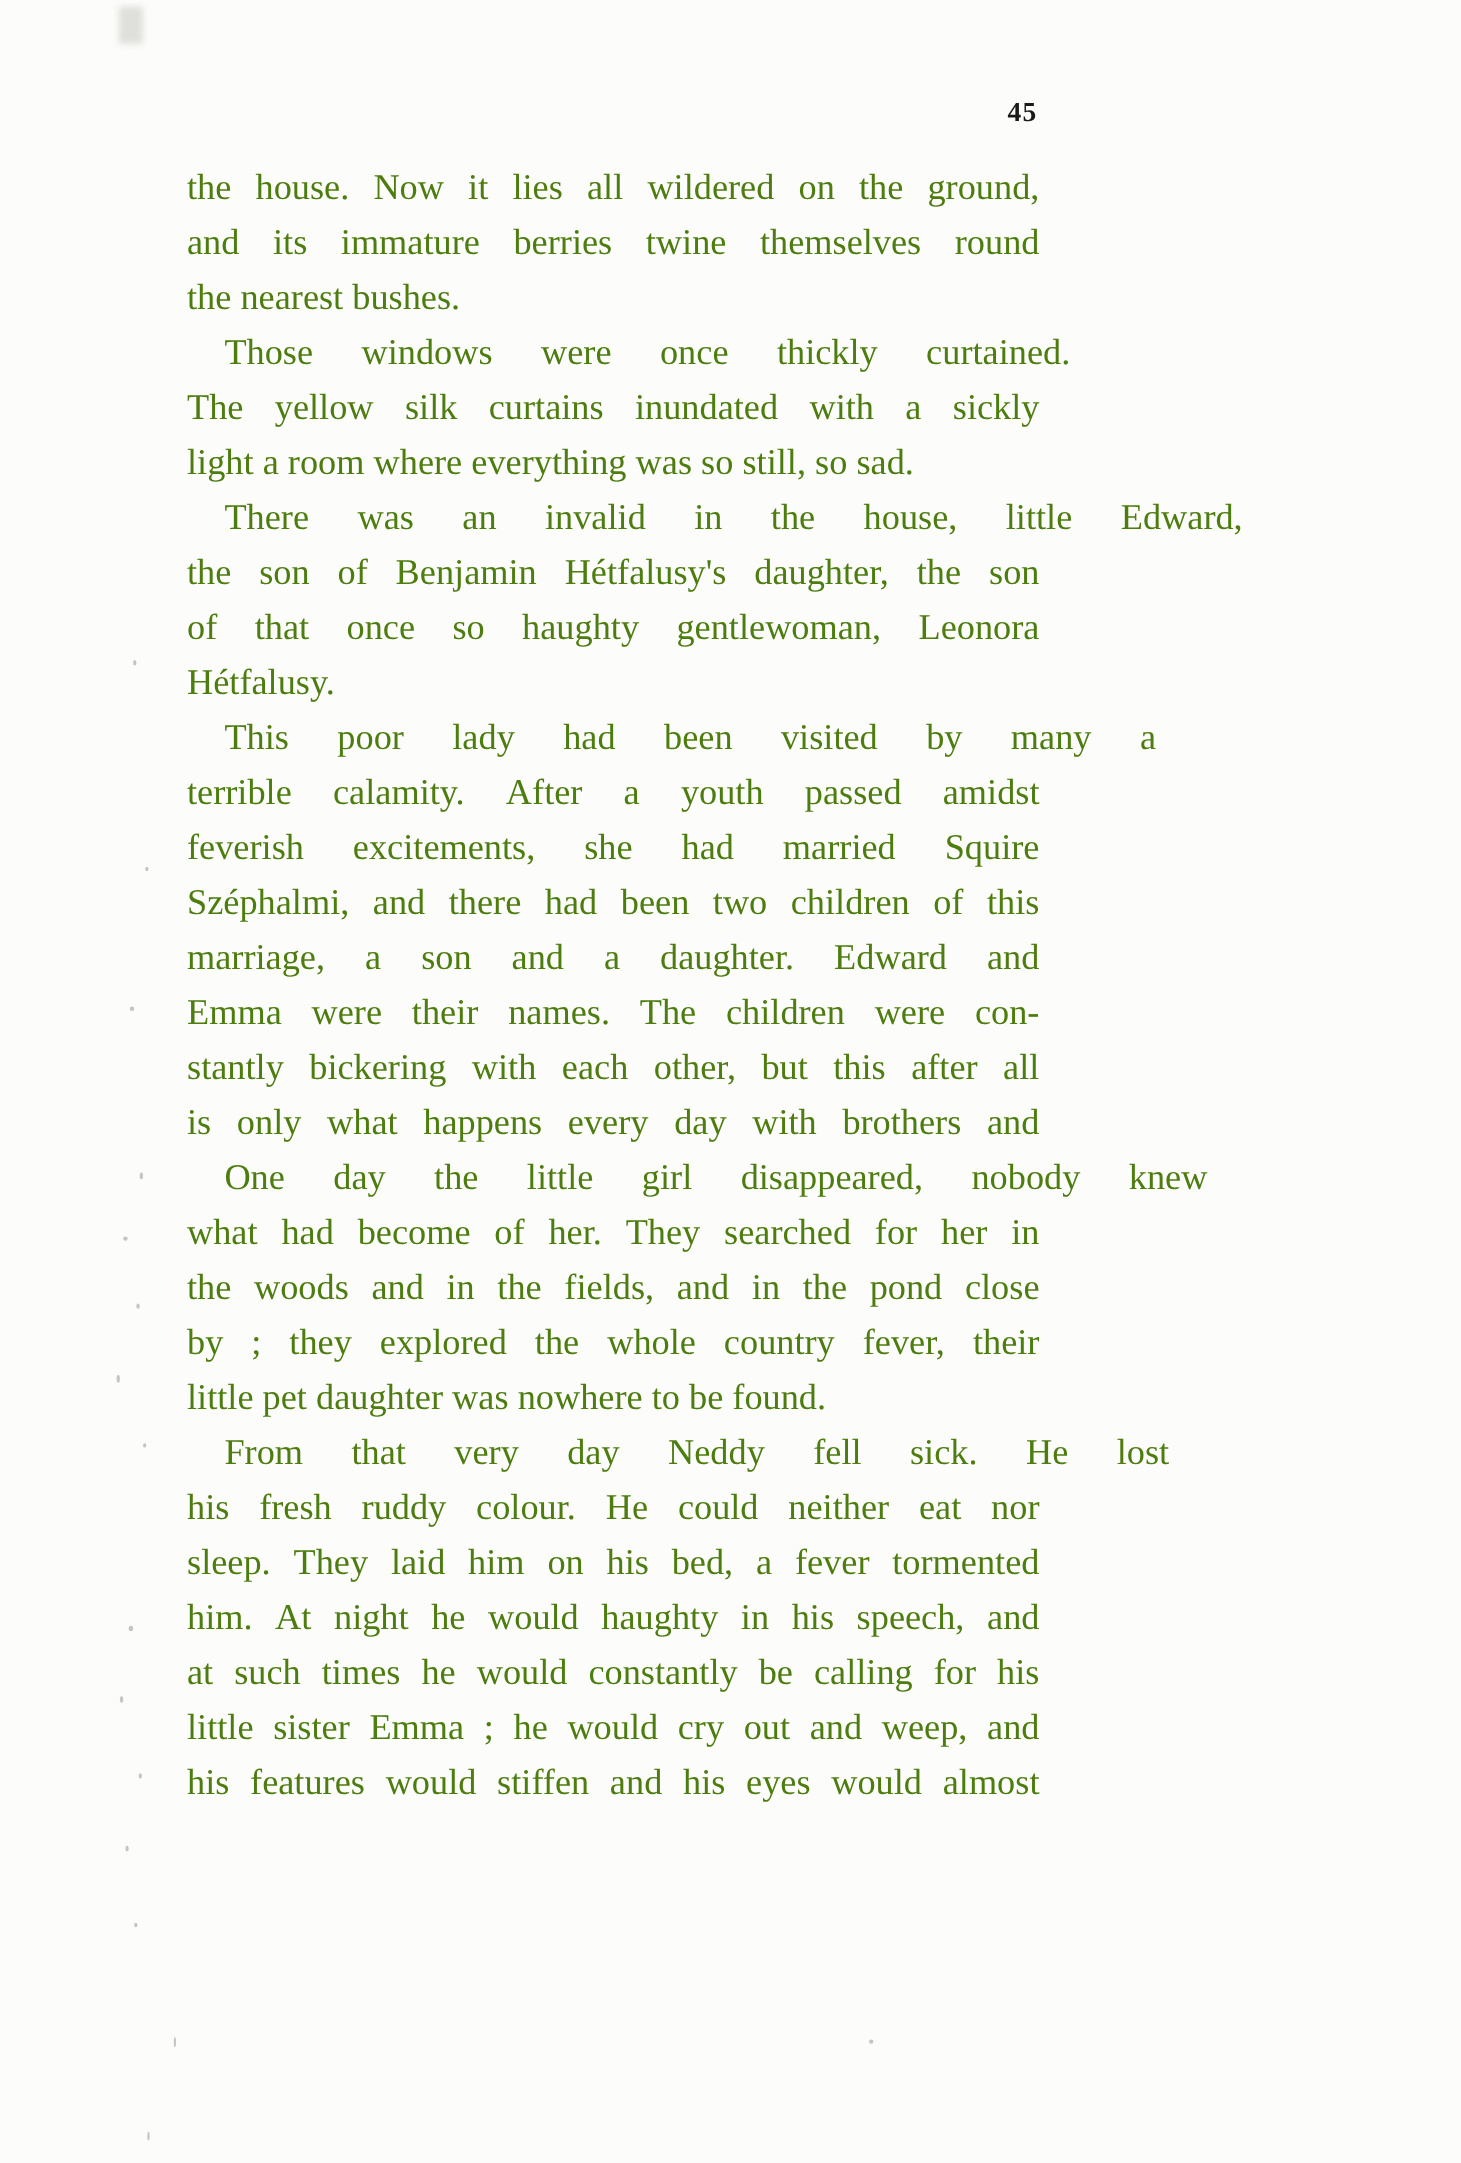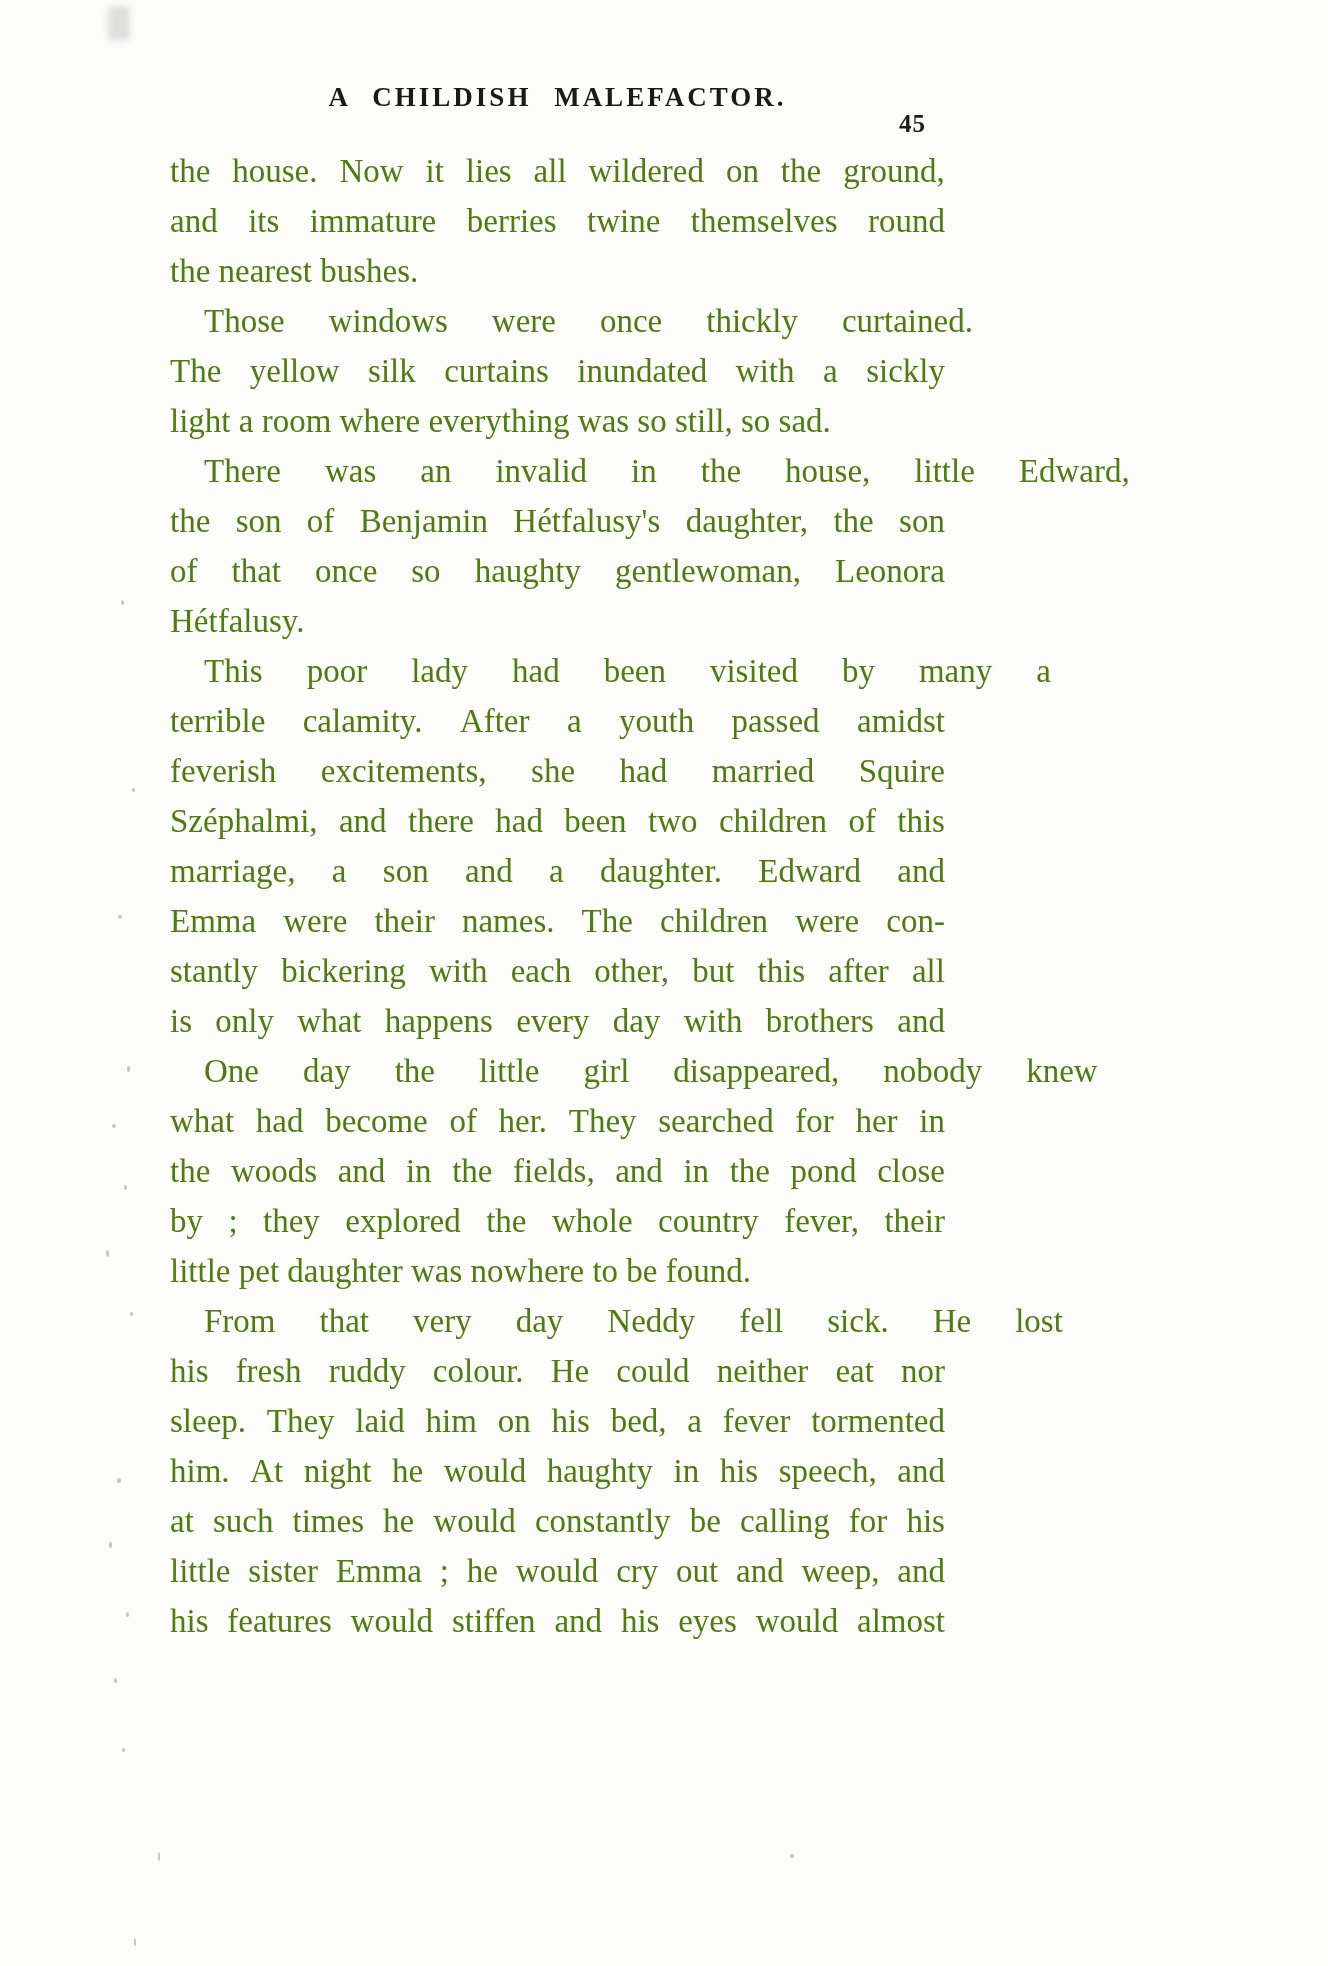--- a/index.html
+++ b/index.html
@@ -30,26 +30,25 @@
     display: block;
     text-align: center;
     font-weight: bold;
     font-size: 27px;
     letter-spacing: 3px;
     word-spacing: 13px;
     white-space: nowrap;
   }
   .page-number {
     position: absolute;
-    right: 19px;
+    right: 2px;
     top: 7px;
     font-size: 25px;
     font-weight: bold;
     letter-spacing: 1px;
-    margin-top: 21px;
   }
   .page-body {
     position: absolute;
     left: 170px;
     top: 146px;
     width: 775px;
     font-size: 33px;
     line-height: 50px;
     color: #4d7c0f;
   }
@@ -93,21 +92,20 @@
   }
 </style>
 </head>
 <body style="background: rgb(252, 252, 250);">
 
 <div class="page" style="color: rgb(26, 26, 24);">
 
   <div class="smudge"></div>
 
   <div class="page-header">
-    <span class="running-title">A CHILDISH MALEFACTOR.</span>
     <span class="page-number">45</span>
   </div>
 
   <div class="page-body">
       <div class="paragraph">
         <div class="line justify">
           <span>the</span>
           <span>house.</span>
           <span>Now</span>
           <span>it</span>

